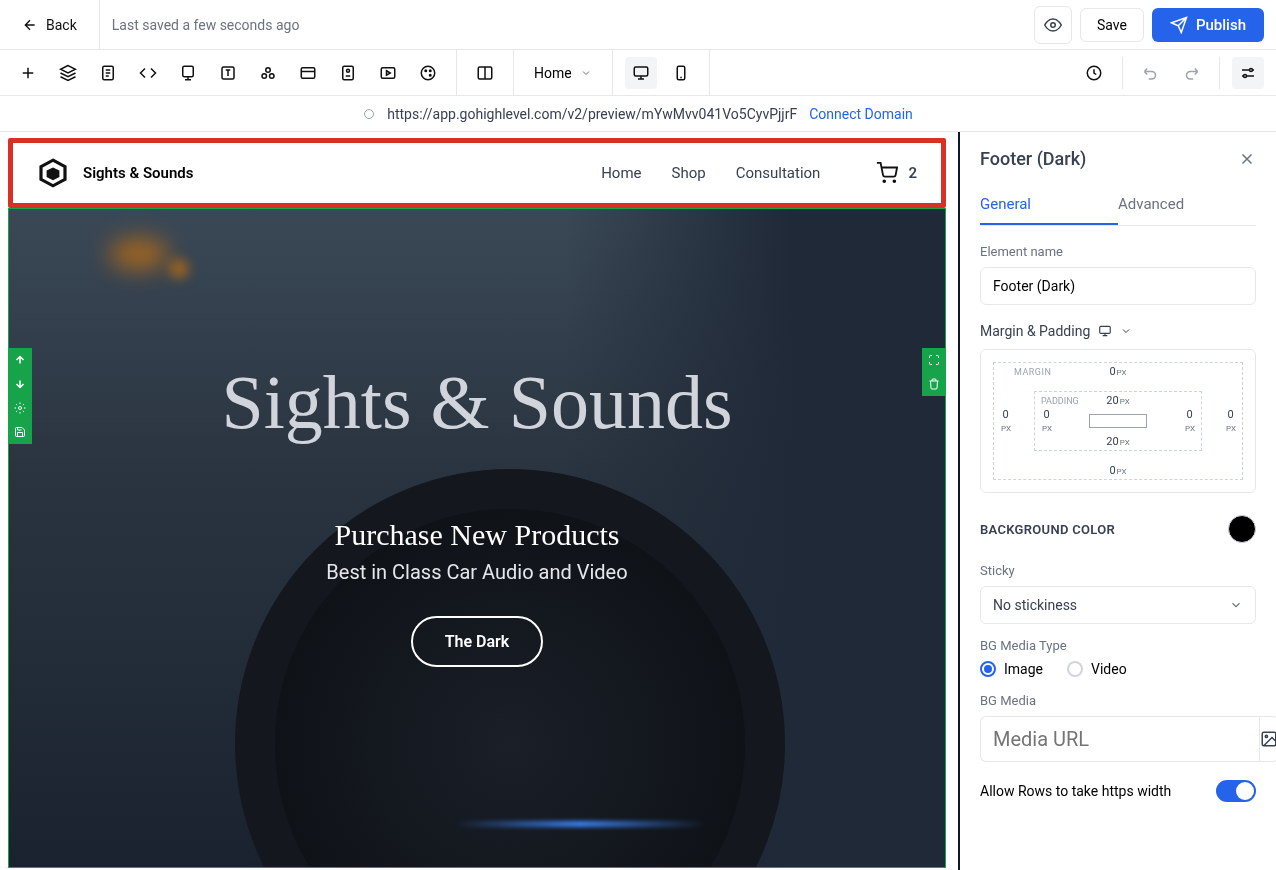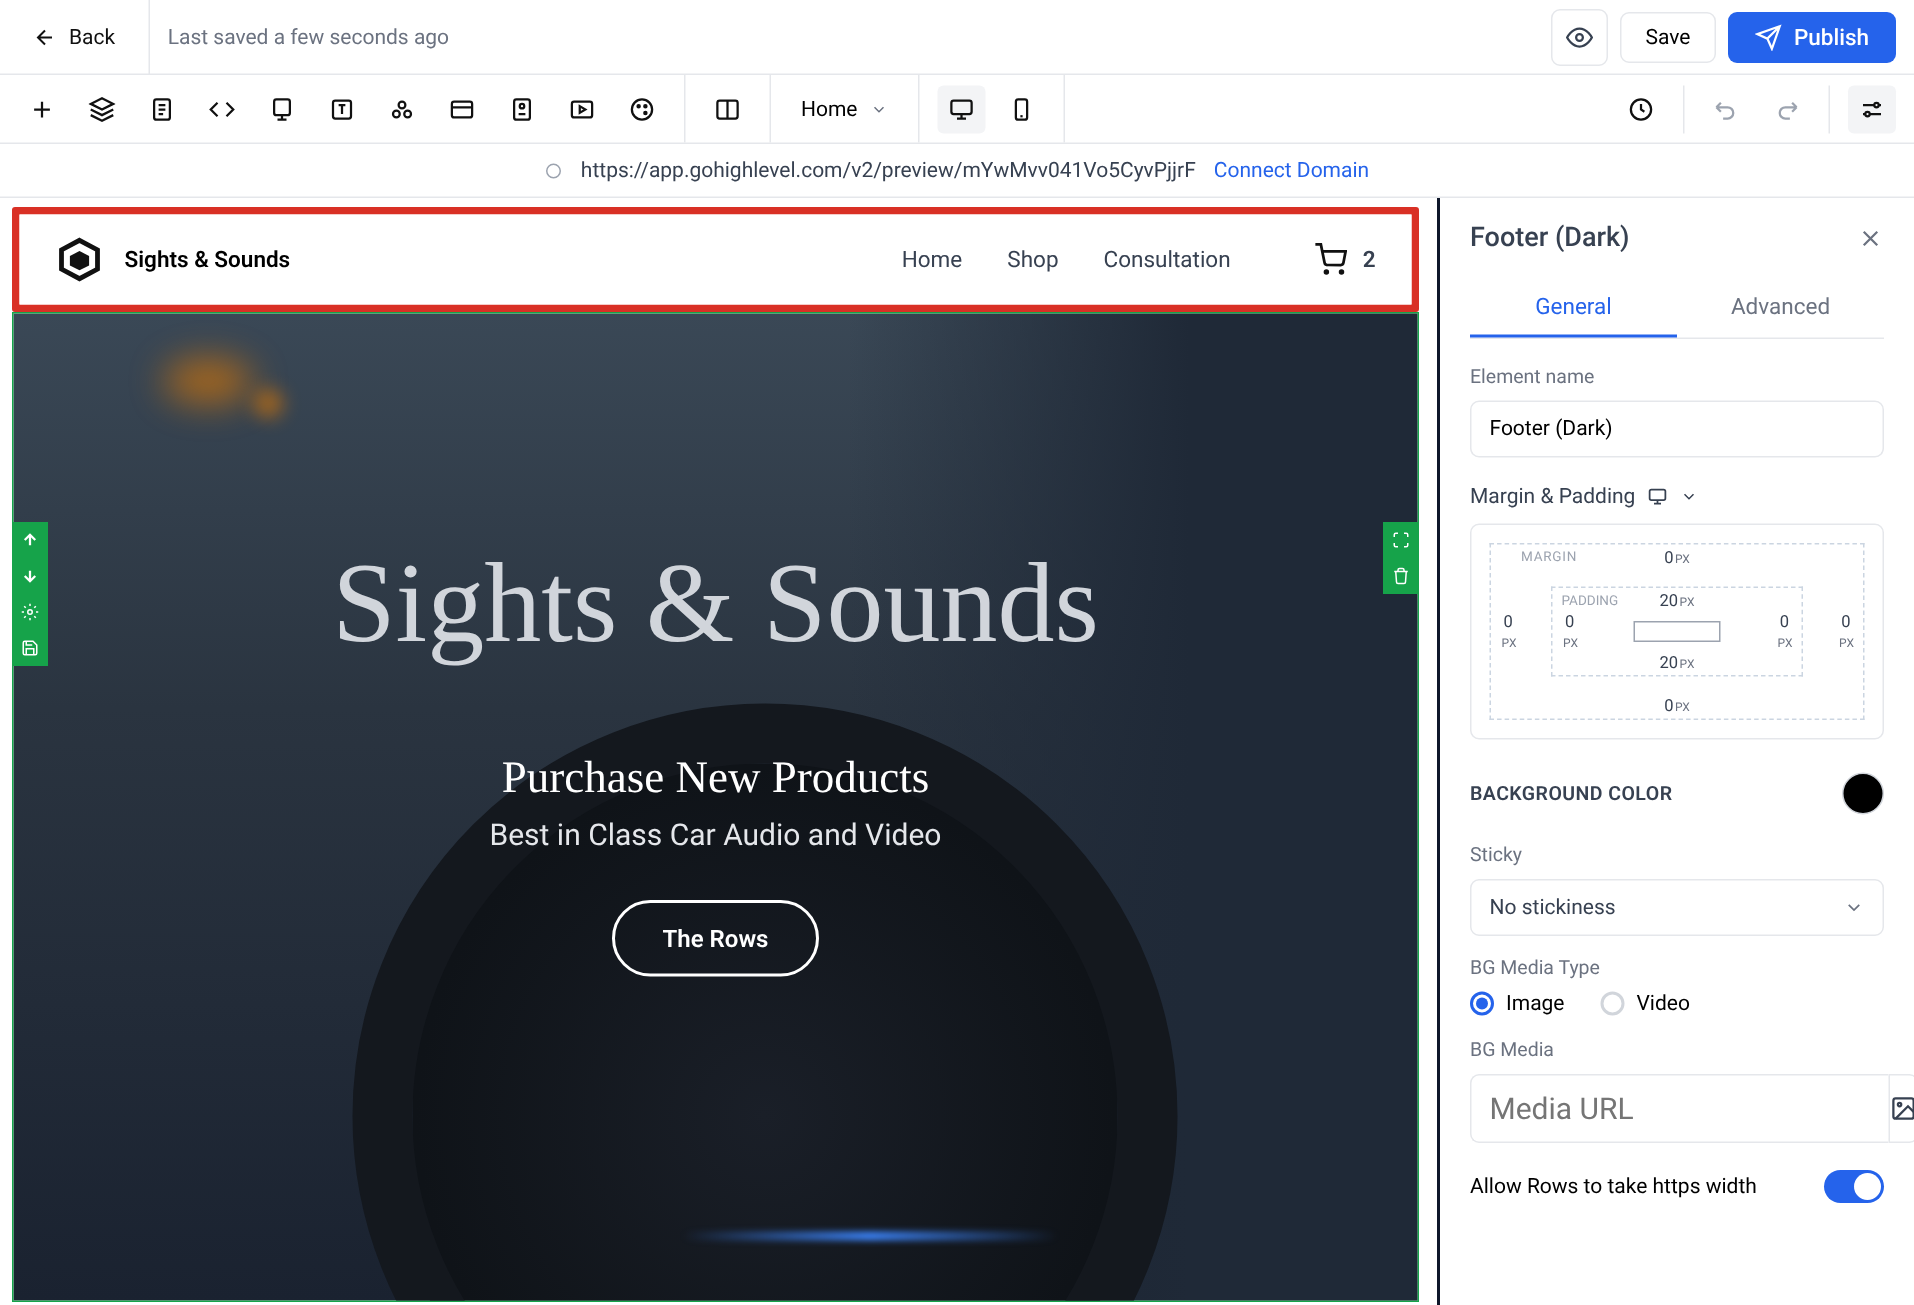--- a/index.html
+++ b/index.html
@@ -43,37 +43,37 @@
 .cart { display: flex; align-items: center; gap: 10px; margin-left: 26px; font-weight: 600; }
 
 
 .hero { position: relative; height: 660px; border: 1px solid #16a34a; background: linear-gradient(180deg, #3a4856 0%, #2a3440 40%, #1a2230 100%); display: flex; flex-direction: column; align-items: center; color: #fff; overflow: hidden; }
 .hero-bg-blur { position: absolute; top: 30px; left: 100px; width: 60px; height: 30px; background: #d97706; border-radius: 50%; filter: blur(12px); opacity: 0.7; }
 .hero-bg-blur2 { position: absolute; top: 50px; left: 160px; width: 20px; height: 20px; background: #d97706; border-radius: 50%; filter: blur(6px); opacity: 0.6; }
 .hero-wheel { position: absolute; top: 260px; left: 50%; transform: translateX(-44%); width: 550px; height: 550px; border-radius: 50%; border: 40px solid #14181e; background: radial-gradient(circle, #1a1f28 0%, #0f1318 70%); }
 .hero-interior { position: absolute; top: 0; right: 0; width: 380px; height: 100%; background: linear-gradient(90deg, transparent, #1f2937 60%); }
 .hero-blue-light { position: absolute; bottom: 40px; right: 240px; width: 250px; height: 6px; background: linear-gradient(90deg, transparent, #3b82f6, transparent); filter: blur(2px); }
 .hero-title { font-family: Georgia, serif; font-size: 76px; color: #d1d5db; margin-top: 150px; font-weight: 400; z-index: 2; }
-.hero-sub1 { font-family: Georgia, serif; font-size: 30px; margin-top: 56px; z-index: 2; }
+.hero-sub1 { font-family: Georgia, serif; font-size: 30px; margin-top: 72px; z-index: 2; }
 .hero-sub2 { font-size: 20px; margin-top: 8px; color: #e5e7eb; z-index: 2; }
 .shop-btn { margin-top: 32px; padding: 14px 32px; border: 2px solid #fff; border-radius: 999px; background: transparent; color: #fff; font-size: 16px; font-weight: 600; z-index: 2; cursor: pointer; }
 
 
 .green-col { position: absolute; left: 0; top: 210px; width: 24px; background: #16a34a; display: flex; flex-direction: column; z-index: 5; }
 .green-col button { width: 24px; height: 24px; background: #16a34a; border: none; color: #fff; display: flex; align-items: center; justify-content: center; cursor: pointer; }
 .green-tr { position: absolute; right: 0; top: 210px; width: 24px; background: #16a34a; z-index: 5; }
 .green-tr button { width: 24px; height: 24px; background: #16a34a; border: none; color: #fff; display: flex; align-items: center; justify-content: center; cursor: pointer; }
 
 
 .panel { width: 318px; border-left: 2px solid #0f172a; padding: 16px 20px; overflow-y: auto; }
 .panel-hdr { display: flex; align-items: center; justify-content: space-between; margin-bottom: 16px; }
 .panel-title { font-size: 18px; font-weight: 500; color: #374151; }
 .panel-close { cursor: pointer; color: #6b7280; font-size: 20px; }
 .tabs { display: flex; border-bottom: 1px solid #e5e7eb; margin-bottom: 18px; }
-.tab { flex: 1; text-align: center; padding: 10px 0; font-size: 15px; color: #6b7280; cursor: pointer; }
+.tab { flex: 1; text-align: left; padding: 10px 0; font-size: 15px; color: #6b7280; cursor: pointer; }
 .tab.active { color: #2563eb; border-bottom: 2px solid #2563eb; }
 .field-label { font-size: 13px; color: #6b7280; margin-bottom: 8px; display: block; }
 .text-input { width: 100%; padding: 10px 12px; border: 1px solid #e5e7eb; border-radius: 6px; font-size: 14px; margin-bottom: 18px; }
 .mp-label { display: flex; align-items: center; gap: 8px; font-size: 14px; color: #374151; margin-bottom: 10px; }
 
 
 .boxmodel { border: 1px solid #e5e7eb; border-radius: 6px; padding: 12px; position: relative; margin-bottom: 22px; }
 .bm-margin { border: 1px dashed #cbd5e1; padding: 28px 40px; position: relative; }
 .bm-margin-lbl { position: absolute; top: 4px; left: 20px; font-size: 9px; color: #9ca3af; letter-spacing: 0.5px; }
 .bm-padding { border: 1px dashed #cbd5e1; padding: 22px 40px; position: relative; }
@@ -342,21 +342,21 @@
 
     <div class="hero">
       <div class="hero-bg-blur"></div>
       <div class="hero-bg-blur2"></div>
       <div class="hero-interior"></div>
       <div class="hero-wheel"></div>
       <div class="hero-blue-light"></div>
       <div class="hero-title">Sights &amp; Sounds</div>
       <div class="hero-sub1">Purchase New Products</div>
       <div class="hero-sub2">Best in Class Car Audio and Video</div>
-      <button class="shop-btn">The Rows</button>
+      <button class="shop-btn">The Dark</button>
     </div>
 
     </div>
   </div>
 
   <div class="panel">
     <div class="panel-hdr">
       <span class="panel-title">Footer (Dark)</span>
       <span class="panel-close">
         <svg width="18" height="18" viewBox="0 0 24 24" fill="none" stroke="#6b7280" stroke-width="2">

